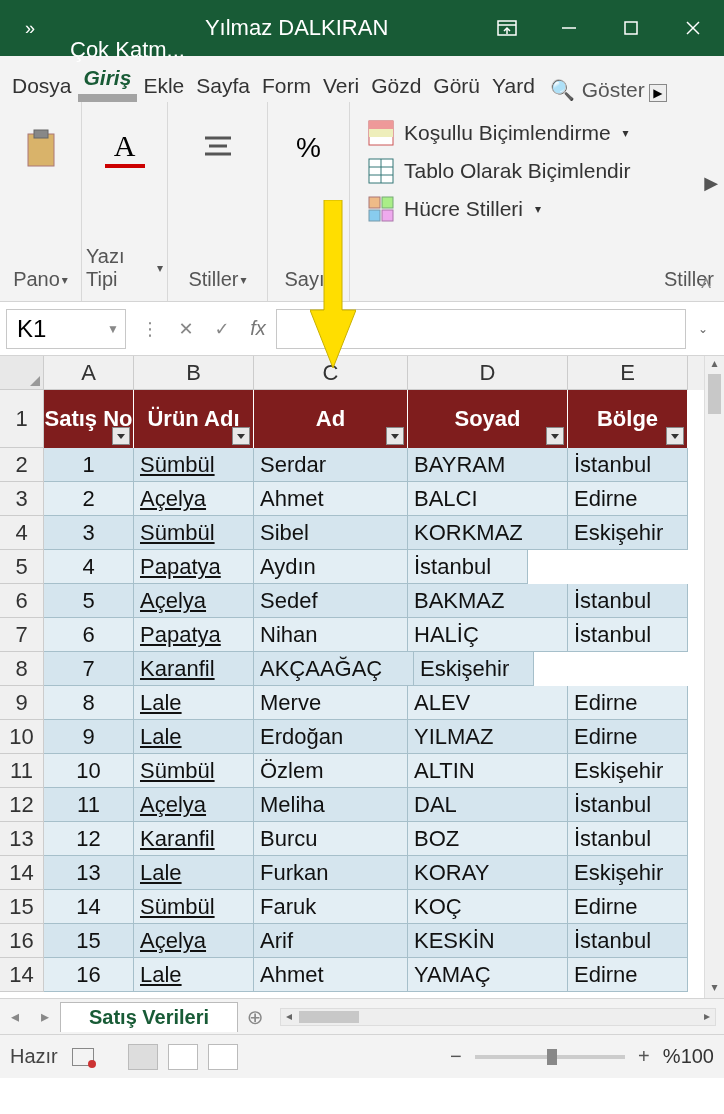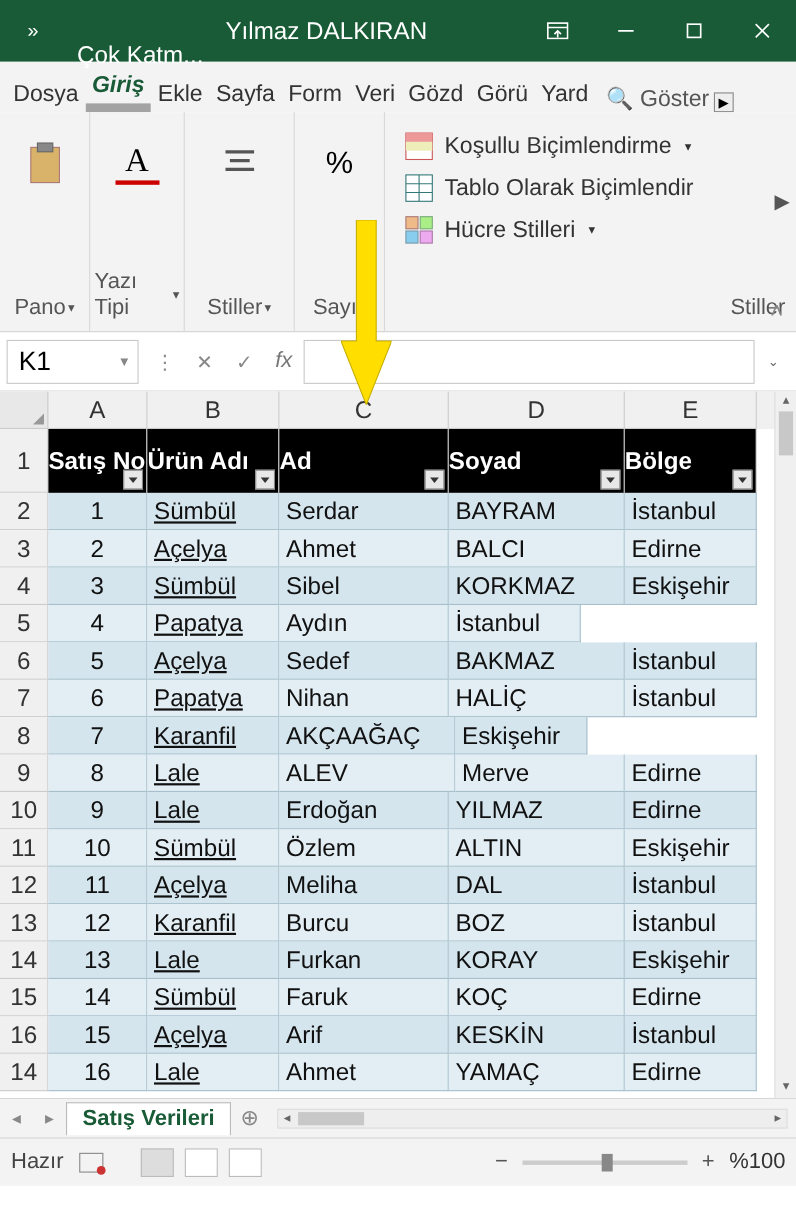--- a/index.html
+++ b/index.html
@@ -56,37 +56,37 @@
 
   .data-row { display:flex; height:34px;}
   .row-head { width:44px; background:#f0f0f0; border-right:1px solid #ccc; border-bottom:1px solid #ccc; text-align:center; font-size:22px; color:#333; line-height:34px;}
   .cell { border-right:1px solid #a6bfca; border-bottom:1px solid #a6bfca; background:#e3eef4; font-size:22px; line-height:34px; padding:0 6px; color:#111; overflow:hidden; white-space:nowrap;}
   .data-row:nth-child(odd) .cell { background:#d5e5ee; }
   .cell.num { text-align:center; }
   .cell.cA{width:90px;} .cell.cB{width:120px;text-decoration:underline;} .cell.cC{width:154px;} .cell.cD{width:160px;} .cell.cE{width:120px;}
 
   .header-row { display:flex; height:58px;}
   .header-row .row-head{height:58px; line-height:58px;}
-  .hcell { background:#000000; color:#fff; font-size:22px; font-weight:600; display:flex; align-items:center; justify-content:flex-start; border-right:1px solid #fff; position:relative; text-align:center; line-height:1.1;}
+  .hcell { background:#7f1d1d; color:#fff; font-size:22px; font-weight:600; display:flex; align-items:center; justify-content:center; border-right:1px solid #fff; position:relative; text-align:center; line-height:1.1;}
   .hcell.cA{width:90px;} .hcell.cB{width:120px;} .hcell.cC{width:154px;} .hcell.cD{width:160px;} .hcell.cE{width:120px;}
   .filter { position:absolute; right:3px; bottom:3px; width:18px; height:18px; background:#e8e8e8; border:1px solid #888; }
   .filter::after{content:""; position:absolute; left:4px; top:6px; width:0;height:0;border-left:4px solid transparent;border-right:4px solid transparent;border-top:5px solid #333;}
 
   .vscroll { position:absolute; top:0; right:0; width:20px; bottom:0; background:#f0f0f0; border-left:1px solid #ddd;}
   .vscroll .up,.vscroll .dn{height:18px; text-align:center; font-size:12px; color:#666;}
   .vscroll .thumb{ position:absolute; top:18px; left:3px; right:3px; height:40px; background:#c8c8c8;}
   .vscroll .dn{position:absolute; bottom:0; width:100%;}
 
   
   .big-arrow { position:absolute; left:310px; top:200px; width:46px; height:168px; pointer-events:none; z-index:50;}
 
   
   .sheet-bar { height:36px; background:#f3f3f3; border-top:1px solid #d4d4d4; display:flex; align-items:center;}
   .sheet-nav { width:30px; text-align:center; color:#888; font-size:16px;}
-  .sheet-tab { height:30px; padding:0 14px; background:#fff; border:1px solid #bbb; border-bottom:none; font-size:20px; font-weight:600; color:#185b36; display:flex; align-items:center;}
+  .sheet-tab { height:30px; padding:0 28px; background:#fff; border:1px solid #bbb; border-bottom:none; font-size:20px; font-weight:600; color:#185b36; display:flex; align-items:center;}
   .sheet-add { width:34px; text-align:center; color:#888; font-size:20px;}
   .hscroll { flex:1; height:18px; margin:0 8px; background:#eee; border:1px solid #ddd; position:relative;}
   .hscroll .lthumb{position:absolute; left:18px; top:2px; height:12px; width:60px; background:#c8c8c8;}
   .hscroll .l,.hscroll .r{position:absolute; top:0; width:16px; text-align:center; font-size:12px; color:#666;}
   .hscroll .l{left:0;} .hscroll .r{right:0;}
 
   
   .status { height:44px; background:#f3f3f3; border-top:1px solid #d4d4d4; display:flex; align-items:center; padding:0 10px; gap:14px;}
   .status .lbl { font-size:20px; color:#444;}
   .view-btns { display:flex; gap:10px; margin-left:20px;}
@@ -342,22 +342,22 @@
         <div class="row-head">8</div>
         <div class="cell cA num">7</div>
         <div class="cell cB">Karanfil</div>
         <div class="cell cD">AKÇAAĞAÇ</div>
         <div class="cell cE">Eskişehir</div>
       </div>
       <div class="data-row">
         <div class="row-head">9</div>
         <div class="cell cA num">8</div>
         <div class="cell cB">Lale</div>
+        <div class="cell cC">Merve</div>
         <div class="cell cD">ALEV</div>
-        <div class="cell cC">Merve</div>
         <div class="cell cE">Edirne</div>
       </div>
       <div class="data-row">
         <div class="row-head">10</div>
         <div class="cell cA num">9</div>
         <div class="cell cB">Lale</div>
         <div class="cell cC">Erdoğan</div>
         <div class="cell cD">YILMAZ</div>
         <div class="cell cE">Edirne</div>
       </div>

